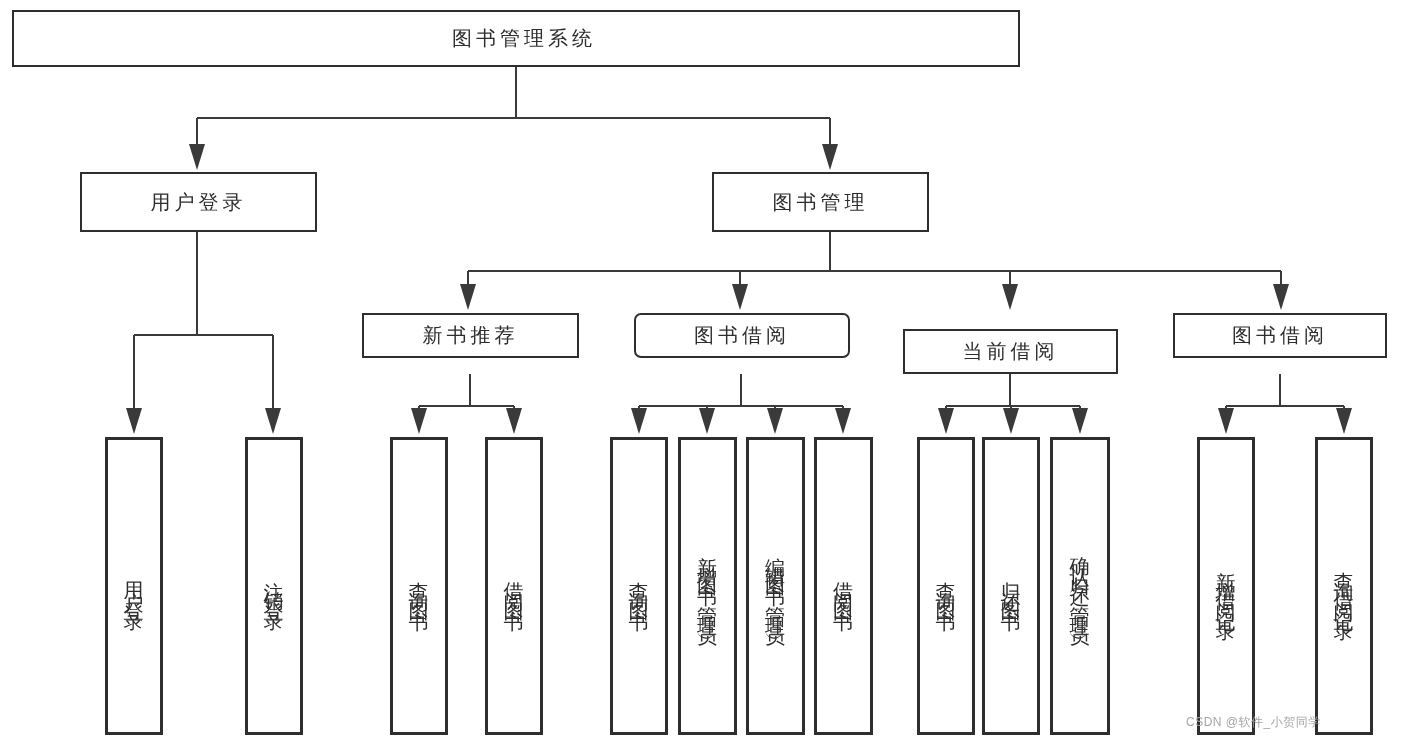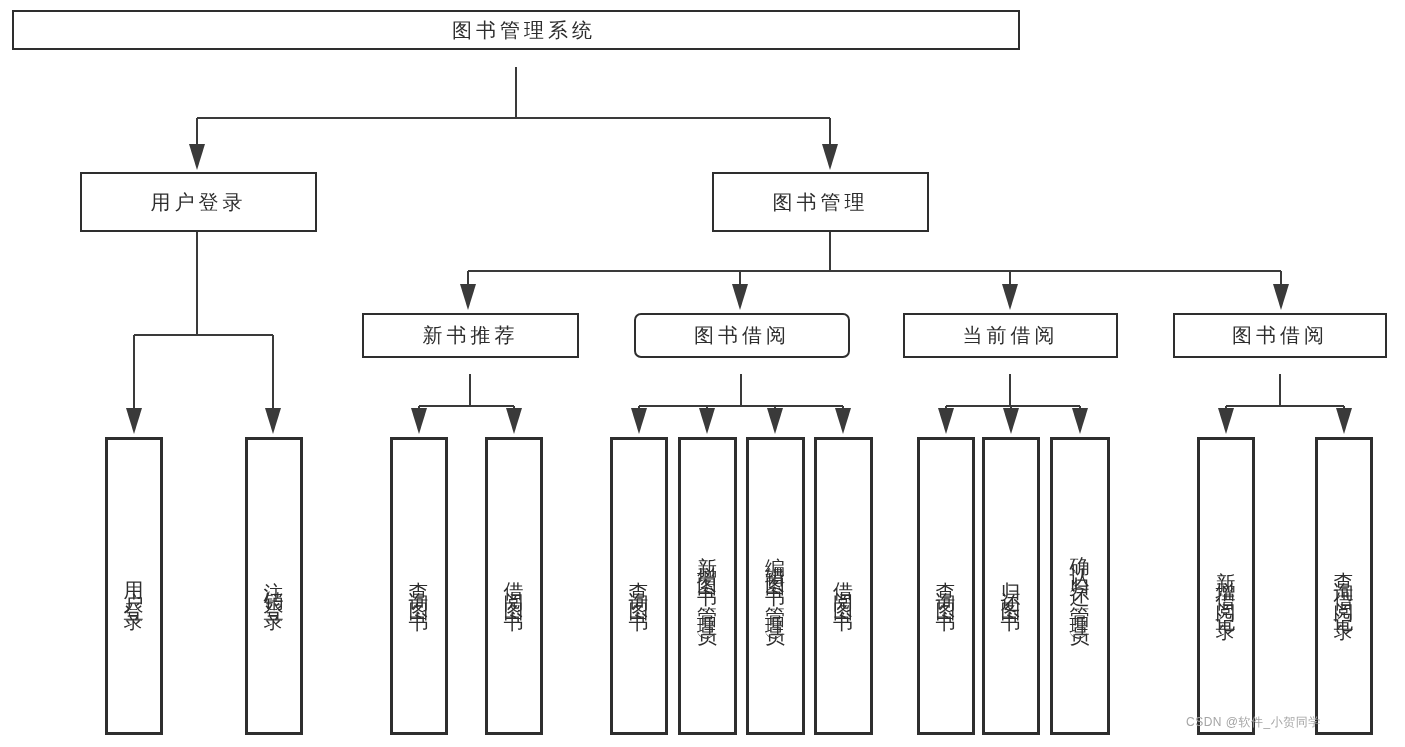--- a/index.html
+++ b/index.html
@@ -19,21 +19,21 @@
     overflow:hidden;
   }
   svg.connectors{position:absolute;left:0;top:0;}
   .node{
     position:absolute;
     background:#fff;
     border:2.5px solid var(--border);
     box-sizing:border-box;
     display:flex;align-items:center;justify-content:center;
   }
-  .node.root{left:12px;top:10px;width:1008px;height:40px;border-width:2px;padding-left:16px;}
+  .node.root{left:12px;top:10px;width:1008px;height:57px;border-width:2px;padding-left:16px;}
   .node.lvl1{top:172px;height:60px;}
   .node.lvl2{top:313px;height:45px;}
   .node.leaf{top:437px;height:298px;width:58px;border-width:3px;}
   .h-label{font-size:20px;letter-spacing:4px;white-space:nowrap;}
   .v-label{
     writing-mode:vertical-rl;
     font-size:20px;
     letter-spacing:10px;
     line-height:1;
     white-space:nowrap;
@@ -113,21 +113,21 @@
   <div class="node lvl1" style="left:712px;width:217px;">
     <span class="h-label">图书管理</span>
   </div>
 
   <div class="node lvl2" style="left:362px;width:217px;">
     <span class="h-label">新书推荐</span>
   </div>
   <div class="node lvl2" style="left:634px;width:216px;border-radius:7px;">
     <span class="h-label">图书借阅</span>
   </div>
-  <div class="node lvl2" style="left:903px;width:215px;">
+  <div class="node lvl2" style="left:903px;width:215px;margin-top:16px;">
     <span class="h-label">当前借阅</span>
   </div>
   <div class="node lvl2" style="left:1173px;width:214px;">
     <span class="h-label">图书借阅</span>
   </div>
 
   <div class="node leaf" style="left:105px;">
     <span class="v-label">用户登录</span>
   </div>
   <div class="node leaf" style="left:245px;">

